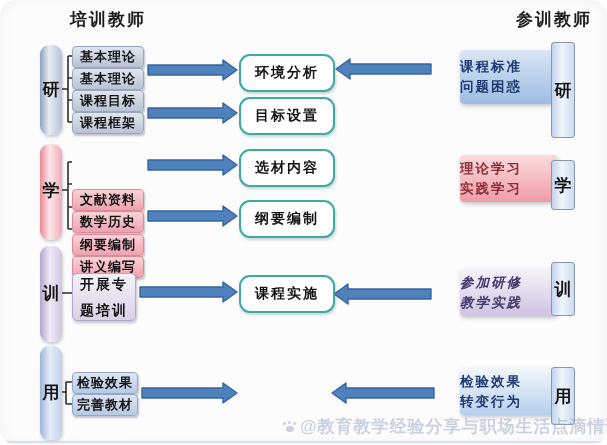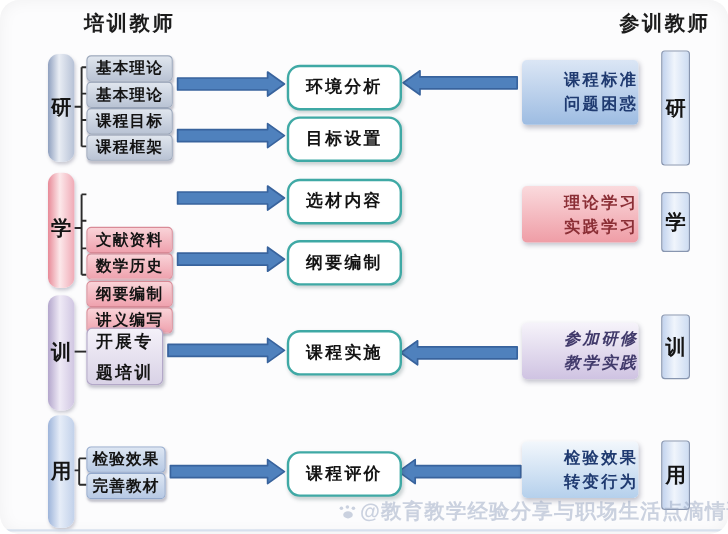--- a/index.html
+++ b/index.html
@@ -37,22 +37,22 @@
     box-shadow:1px 2px 3px rgba(60,60,90,0.3);
   }
   .pbox{
     position:absolute;left:239px;width:92px;height:34px;border-radius:11px;
     background:#ffffff;border:2px solid #3fa9a5;
     display:flex;align-items:center;justify-content:center;
     font-size:14px;font-weight:bold;color:#141414;letter-spacing:2px;white-space:nowrap;
     box-shadow:1px 2px 3px rgba(60,90,90,0.25);
   }
   .rbox{
-    position:absolute;left:435px;width:97px;border-radius:4px;
-    display:flex;flex-direction:column;align-items:flex-end;justify-content:center;
+    position:absolute;left:460px;width:97px;border-radius:4px;
+    display:flex;flex-direction:column;align-items:flex-start;justify-content:center;
     font-size:13.5px;font-weight:bold;letter-spacing:2px;line-height:20px;white-space:nowrap;
     box-shadow:1px 2px 4px rgba(60,60,90,0.3);
   }
   .rbox.rblue1{background:linear-gradient(180deg,#dbe6f5,#9dbce2);color:#1f3a70;}
   .rbox.rpink{background:linear-gradient(180deg,#fadadd,#ef9da6);color:#8b2f36;}
   .rbox.rpurple{background:linear-gradient(180deg,#f6f3fa,#cfc3e2);color:#413a6b;font-style:italic;}
   .rbox.rblue2{background:linear-gradient(180deg,#f2f7fc,#b5d0ec);color:#1f3a70;}
   .rbar{
     position:absolute;left:551px;width:24px;border-radius:3px;
     background:linear-gradient(90deg,#c2d3ee,#f0f5fc 45%,#cddcf2);
@@ -119,21 +119,20 @@
   </div>
 
   <div class="litem blue" style="left:72px;top:372px">检验效果</div>
   <div class="litem blue" style="left:72px;top:394px">完善教材</div>
 
   <div class="pbox" style="top:54px">环境分析</div>
   <div class="pbox" style="top:97px">目标设置</div>
   <div class="pbox" style="top:149px">选材内容</div>
   <div class="pbox" style="top:200px">纲要编制</div>
   <div class="pbox" style="top:275px">课程实施</div>
-  <div class="pbox" style="top:376px">课程评价</div>
 
   <div class="rbox rblue1" style="top:50px;height:54px">
     <div>课程标准</div>
     <div>问题困惑</div>
   </div>
   <div class="rbox rpink" style="top:155px;height:47px">
     <div>理论学习</div>
     <div>实践学习</div>
   </div>
   <div class="rbox rpurple" style="top:269px;height:47px">

